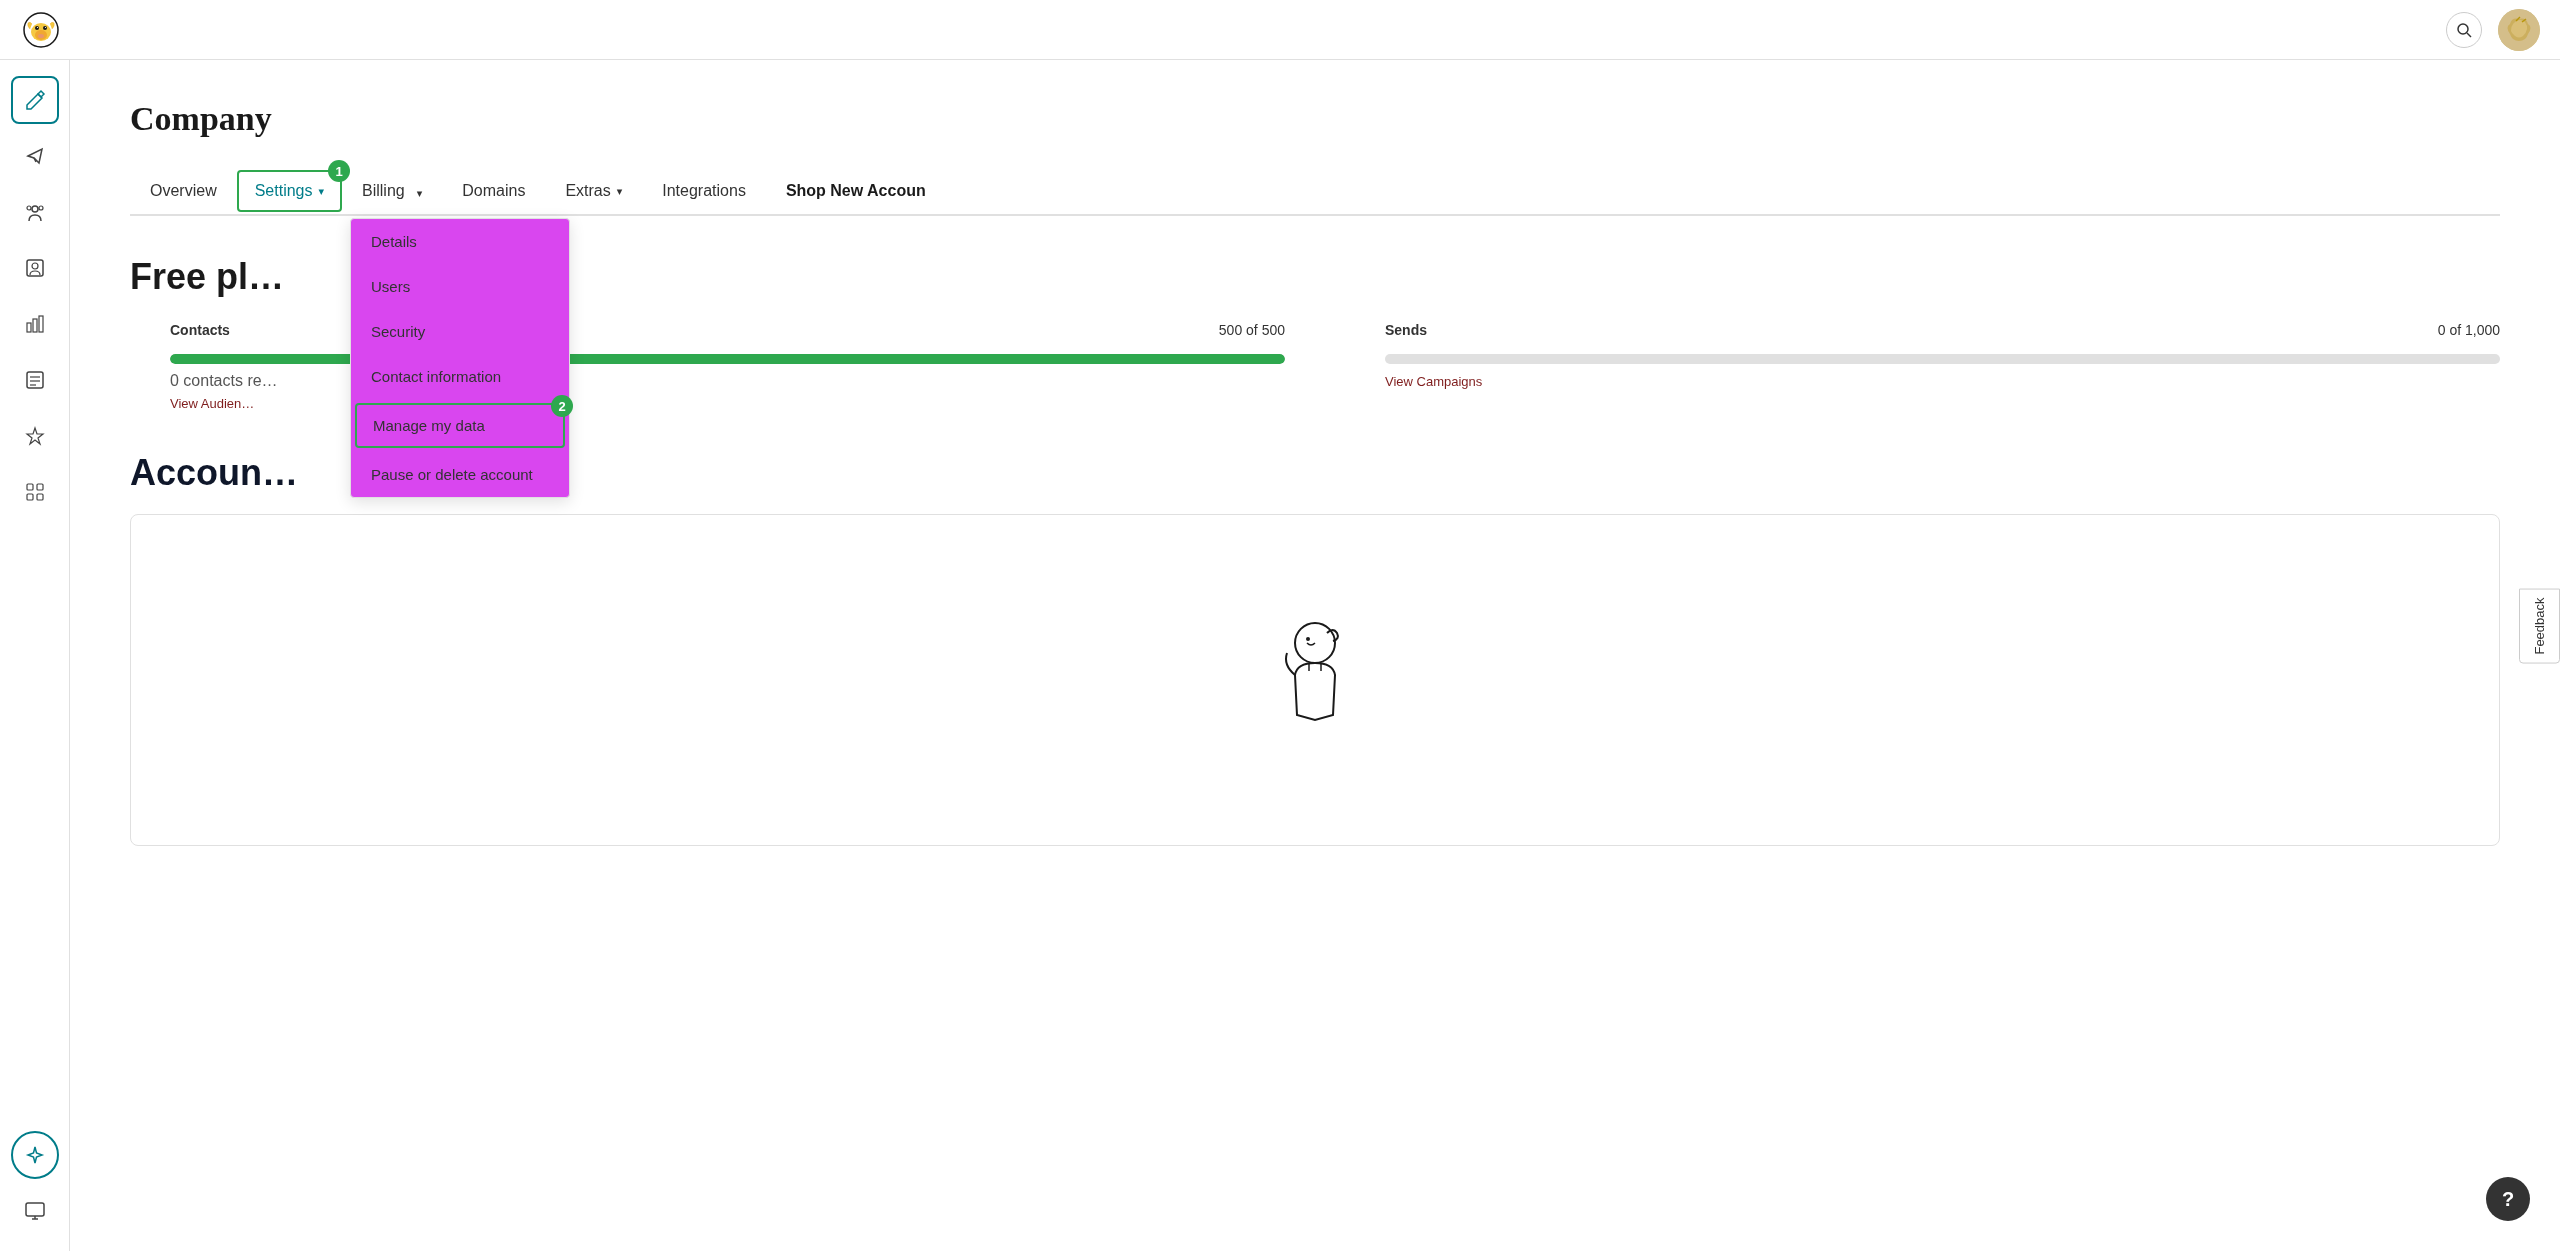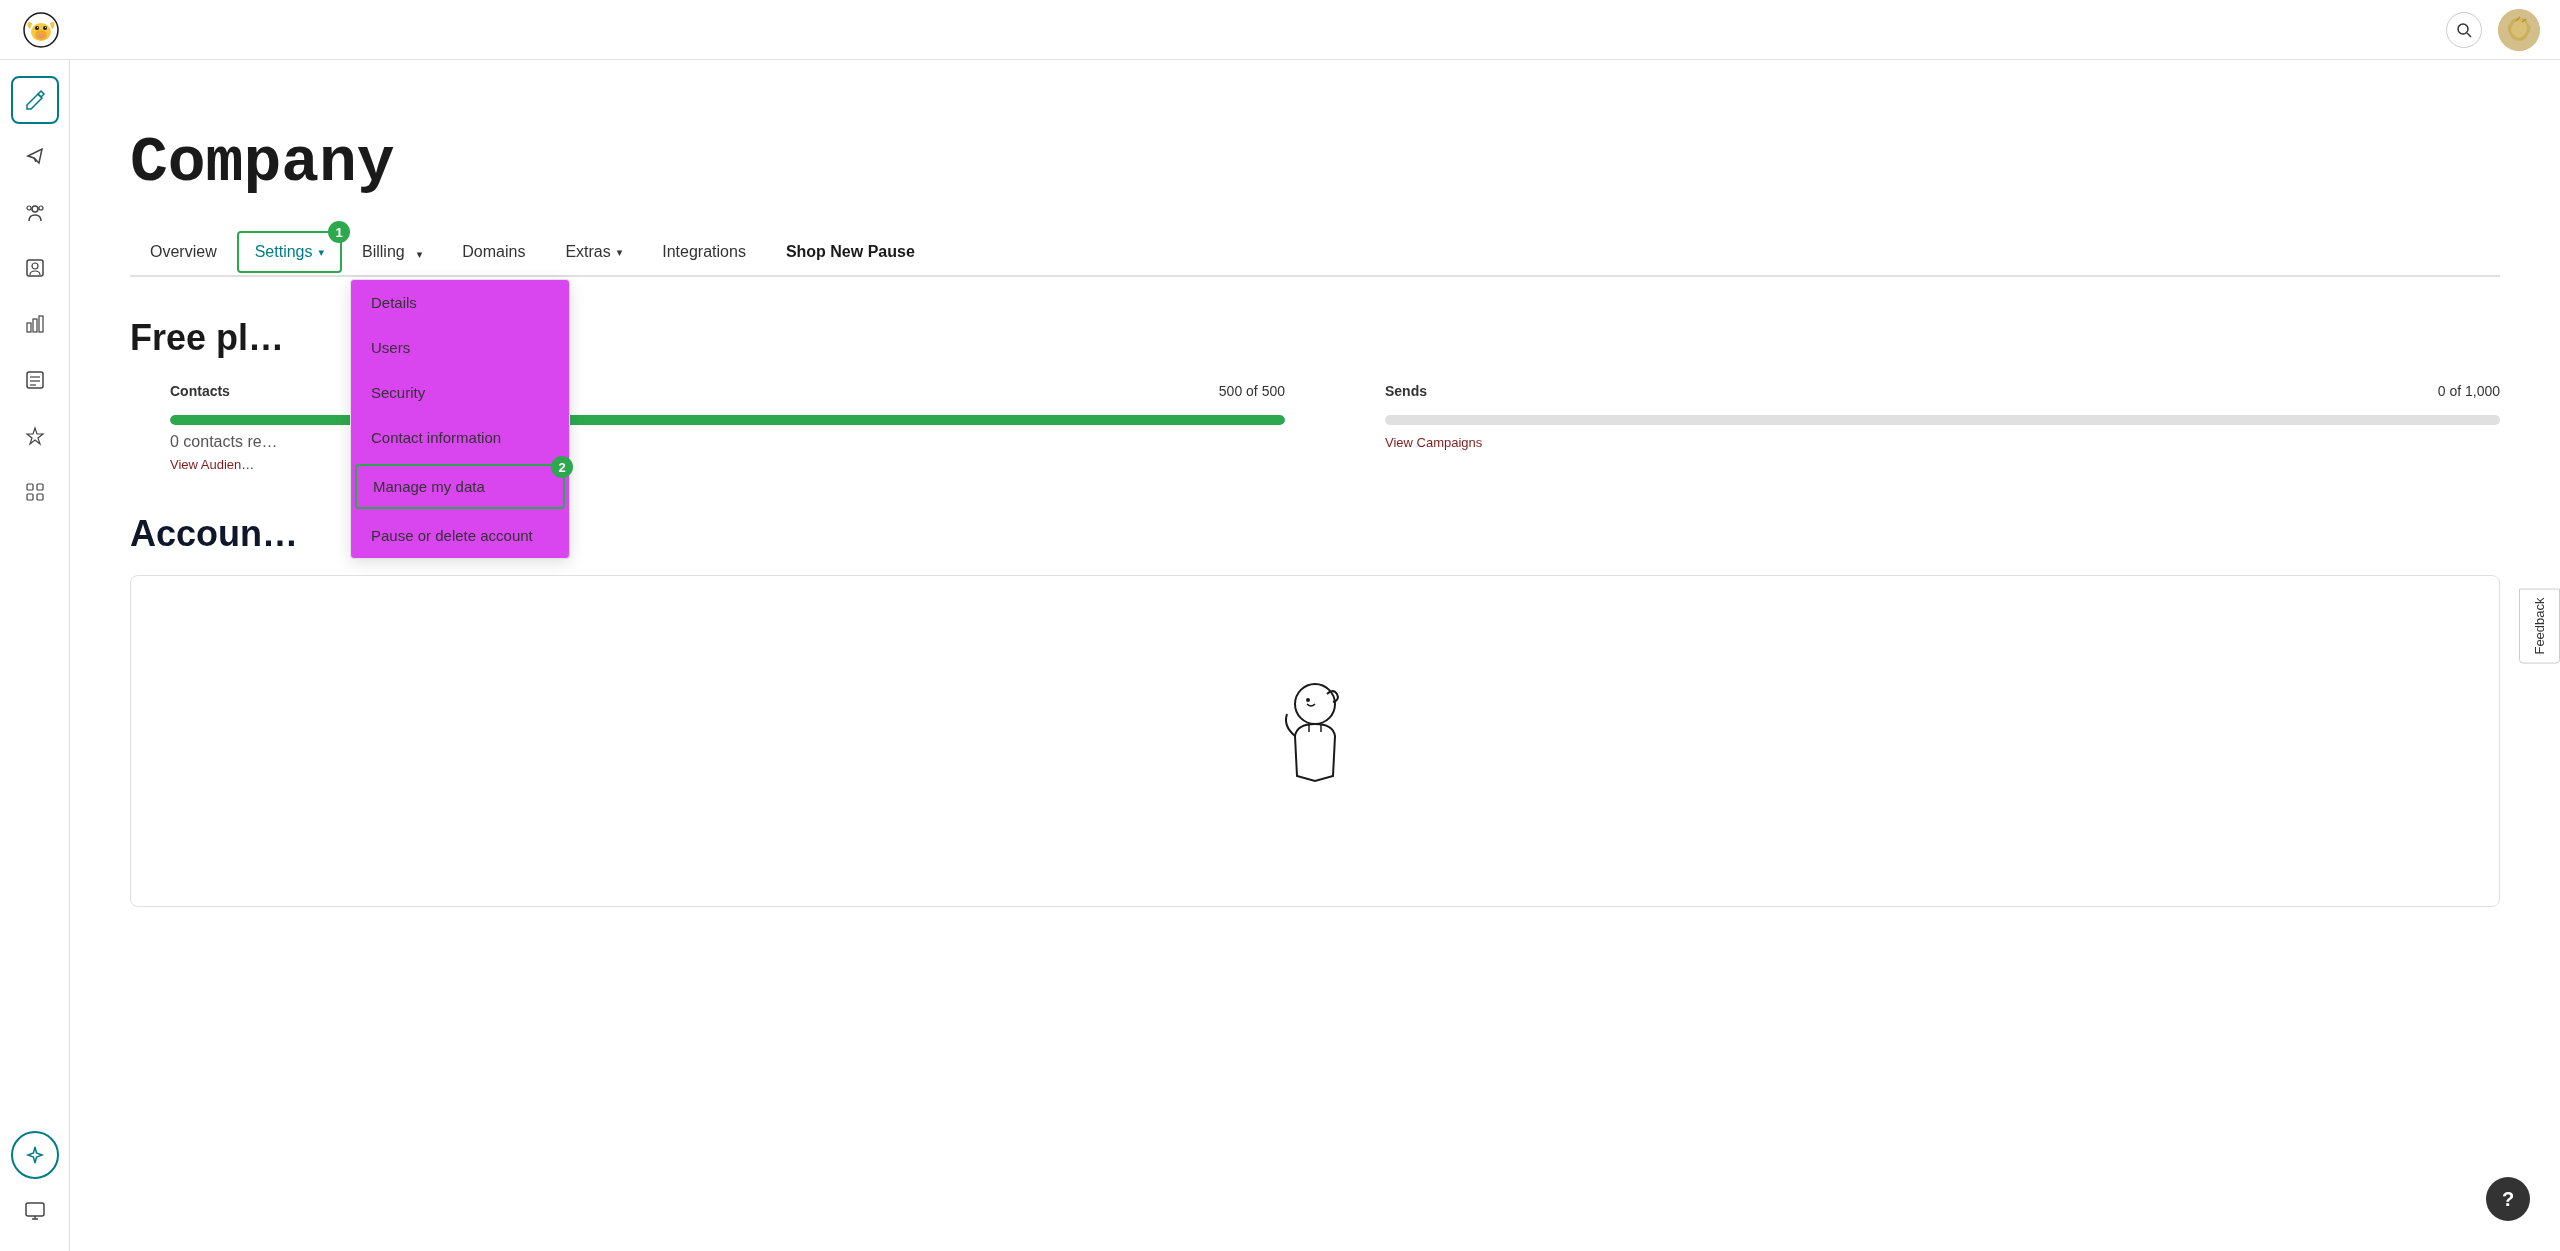--- a/index.html
+++ b/index.html
@@ -93,26 +93,25 @@
     
     .main-content {
       margin-top: 60px;
       margin-left: 70px;
       padding: 40px 60px;
       min-height: calc(100vh - 60px);
       position: relative;
     }
 
     .page-title {
-      font-size: 63px;
+      font-size: 34px;
       font-weight: 700;
       color: #1a1a1a;
       margin-bottom: 30px;
-      font-family: Liberation Mono, monospace;
-      margin-top: 28px;
+      font-family: Liberation Serif, serif;
     }
 
     
     .tab-nav {
       display: flex;
       align-items: center;
       gap: 0;
       border-bottom: 2px solid #e0e0e0;
       margin-bottom: 40px;
       position: relative;
@@ -431,21 +430,21 @@
     <div class="tab-item billing-tab">
       <span>Billing</span>
       <span class="chevron">▾</span>
     </div>
     <a class="tab-item">Domains</a>
     <div class="tab-item extras-tab">
       <span>Extras</span>
       <span class="chevron">▾</span>
     </div>
     <a class="tab-item">Integrations</a>
-    <a class="tab-item shop-plans">Shop New Pause</a>
+    <a class="tab-item shop-plans">Shop New Accoun</a>
 
     <div class="dropdown-menu">
       <div class="dropdown-item">Details</div>
       <div class="dropdown-item">Users</div>
       <div class="dropdown-item">Security</div>
       <div class="dropdown-item">Contact information</div>
       <div class="dropdown-item highlighted">
         <span>Manage my data</span>
         <span class="dropdown-badge-2">2</span>
       </div>

